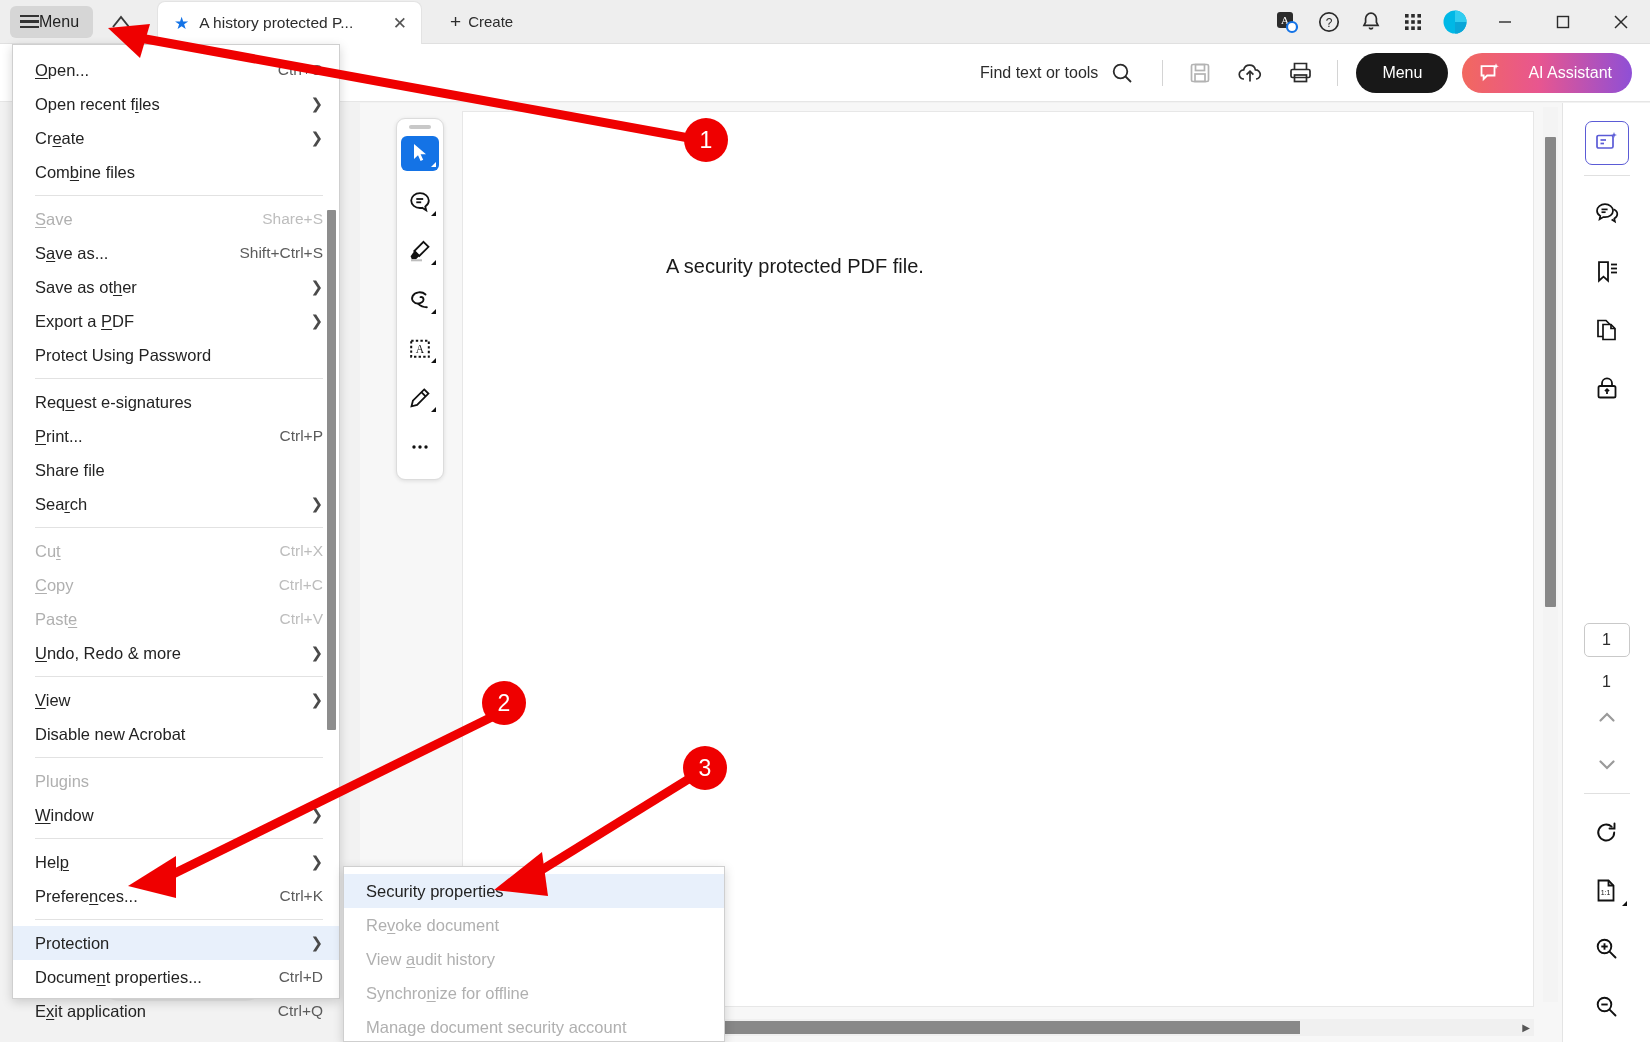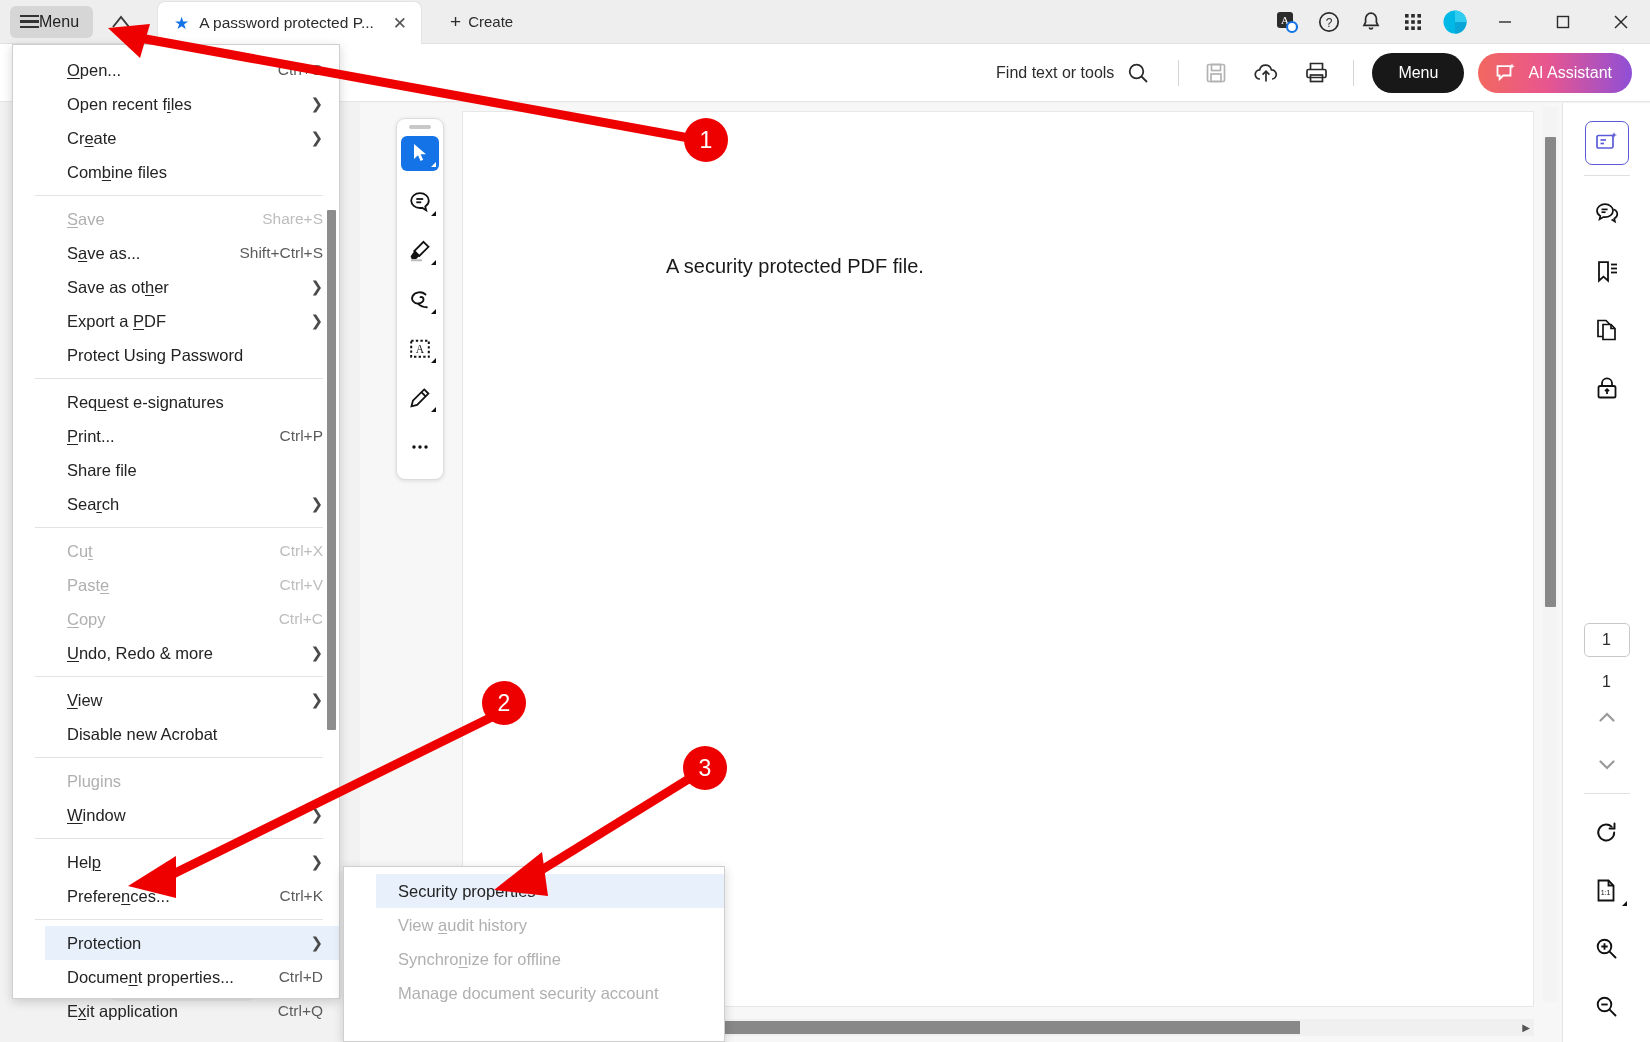--- a/index.html
+++ b/index.html
@@ -65,21 +65,21 @@
   .vdiv { width: 1px; height: 26px; background: #d4d4d4; margin: 0 12px; }
   .t2-ic { width: 50px; height: 44px; display: flex; align-items: center; justify-content: center; cursor: pointer; }
   .share-btn {
     height: 40px; padding: 0 26px; border-radius: 20px; background: #181818;
     color: #fff; font-size: 16px; display: flex; align-items: center; cursor: pointer;
     margin-left: 6px;
   }
   .ai-btn {
     height: 40px; padding: 0 20px 0 16px; border-radius: 20px;
     background: linear-gradient(90deg,#f2685f 0%, #e8568f 45%, #8f4fd6 100%);
-    color: #fff; font-size: 16px; display: flex; align-items: center; gap: 10px;
+    color: #fff; font-size: 16px; display: flex; align-items: center; gap: 26px;
     cursor: pointer; margin-left: 14px;
   }
 
   
   .left-rail {
     position: absolute; left: 396px; top: 118px; width: 48px; height: 362px;
     background: #fff; border: 1px solid #dcdcdc; border-radius: 9px;
     box-shadow: 0 1px 4px rgba(0,0,0,.11);
     display: flex; flex-direction: column; align-items: center; padding-top: 6px;
   }
@@ -124,21 +124,21 @@
           cursor: pointer; margin-top: 8px; }
 
   
   .menu-panel {
     position: absolute; left: 12px; top: 44px; width: 328px; height: 955px;
     background: #ffffff; border: 1px solid #cfcfcf;
     box-shadow: 0 3px 10px rgba(0,0,0,.17); z-index: 40;
     padding: 8px 0 0 0;
   }
   .mi { height: 34px; display: flex; align-items: center; padding: 0 16px 0 22px;
-        font-size: 16.5px; color: #232323; cursor: pointer; position: relative; margin-left: 32px; }
+        font-size: 16.5px; color: #232323; cursor: pointer; position: relative; }
   .mi .lbl { flex: 1; white-space: nowrap; }
   .mi .acc { font-size: 15.5px; color: #5c5c5c; }
   .mi .arrow { font-size: 15px; color: #4a4a4a; }
   .mi.disabled { color: #b0b0b0; }
   .mi.disabled .acc { color: #bdbdbd; }
   .mi.highlight { background: #e8f0fb; }
   .msep { height: 1px; background: #e2e2e2; margin: 6px 16px 6px 22px; }
   .ul { text-decoration: underline; text-decoration-thickness: 1px; text-underline-offset: 2px; }
   .menu-scroll { position: absolute; right: 2px; top: 165px; width: 10px; height: 560px; }
   .menu-thumb { width: 9px; height: 520px; background: #8d8d8d; border-radius: 1px; }
@@ -185,21 +185,21 @@
     </div>
 
     <div class="home-icon">
       <svg width="28" height="28" viewBox="0 0 28 28">
           <path d="M6 19 L14 9 L22 19" fill="none" stroke="#3a3a3a" stroke-width="2"></path>
         </svg>
     </div>
 
     <div class="tab">
       <span class="star">★</span>
-      <span class="tab-title">A password protected P...</span>
+      <span class="tab-title">A history protected P...</span>
       <span class="tab-close">✕</span>
     </div>
 
     <div class="create-btn">
       <span class="plus">+</span>
       <span>Create</span>
     </div>
 
     <div class="tb-right">
       <div class="tb-ic">
@@ -523,26 +523,26 @@
         <div class="mi">
           <span class="lbl">Sea<span class="ul">r</span>ch</span>
           <span class="arrow">❯</span>
         </div>
         <div class="msep"></div>
         <div class="mi disabled">
           <span class="lbl">Cu<span class="ul">t</span></span>
           <span class="acc">Ctrl+X</span>
         </div>
         <div class="mi disabled">
+          <span class="lbl"><span class="ul">C</span>opy</span>
+          <span class="acc">Ctrl+C</span>
+        </div>
+        <div class="mi disabled">
           <span class="lbl">Past<span class="ul">e</span></span>
           <span class="acc">Ctrl+V</span>
-        </div>
-        <div class="mi disabled">
-          <span class="lbl"><span class="ul">C</span>opy</span>
-          <span class="acc">Ctrl+C</span>
         </div>
         <div class="mi">
           <span class="lbl"><span class="ul">U</span>ndo, Redo &amp; more</span>
           <span class="arrow">❯</span>
         </div>
         <div class="msep"></div>
         <div class="mi">
           <span class="lbl"><span class="ul">V</span>iew</span>
           <span class="arrow">❯</span>
         </div>
@@ -584,20 +584,23 @@
       <div class="menu-thumb"></div>
     </div>
   </div>
 
   <div class="submenu">
     <div id="submenu-items">
         <div class="mi highlight">
           <span class="lbl">Security properties</span>
         </div>
         <div class="mi disabled">
+          <span class="lbl">Re<span class="ul">v</span>oke document</span>
+        </div>
+        <div class="mi disabled">
           <span class="lbl">View <span class="ul">a</span>udit history</span>
         </div>
         <div class="mi disabled">
           <span class="lbl">Synchro<span class="ul">n</span>ize for offline</span>
         </div>
         <div class="mi disabled">
           <span class="lbl">Manage document security account</span>
         </div>
       </div>
   </div>

